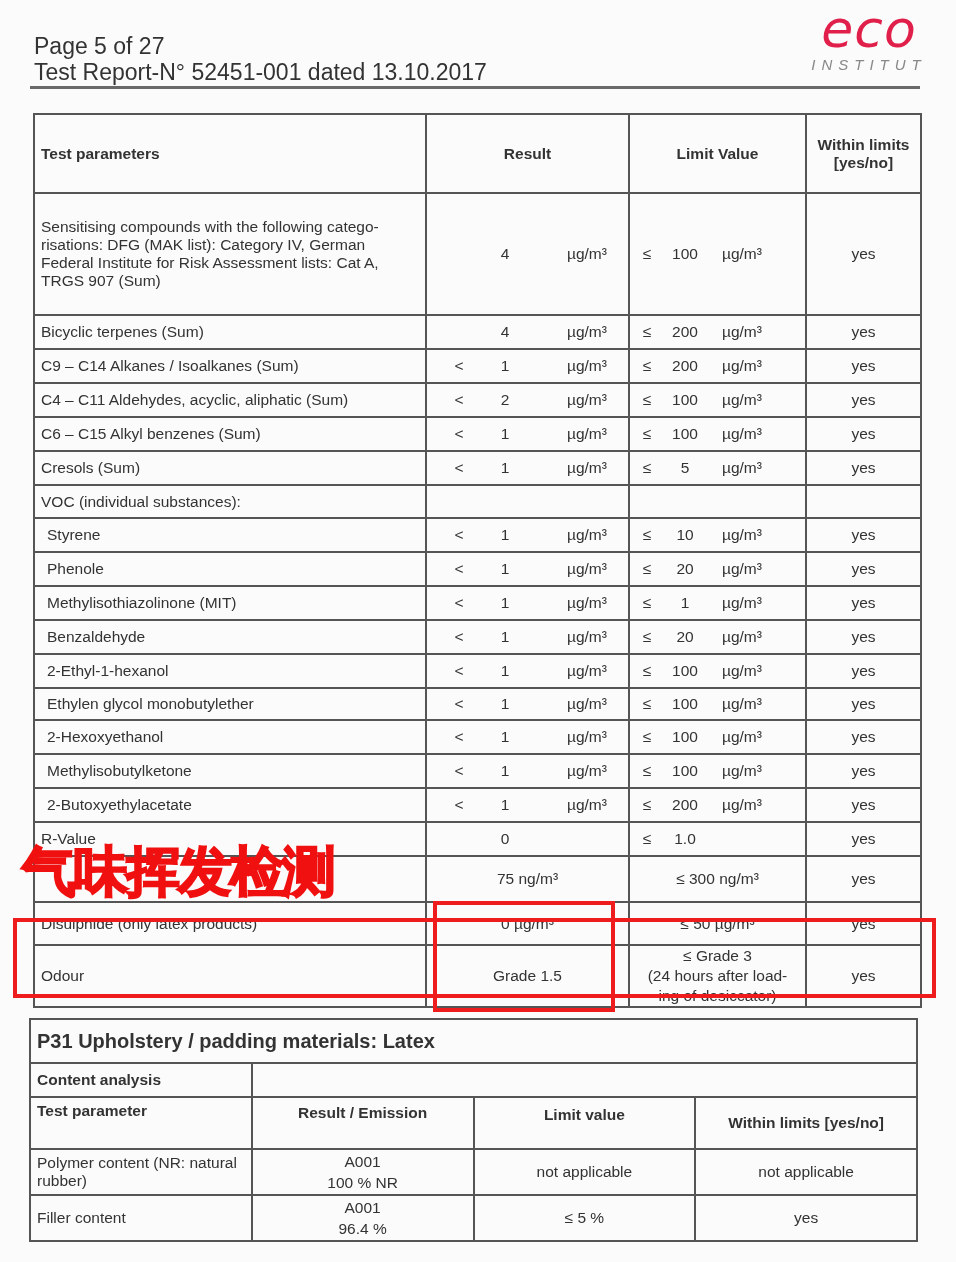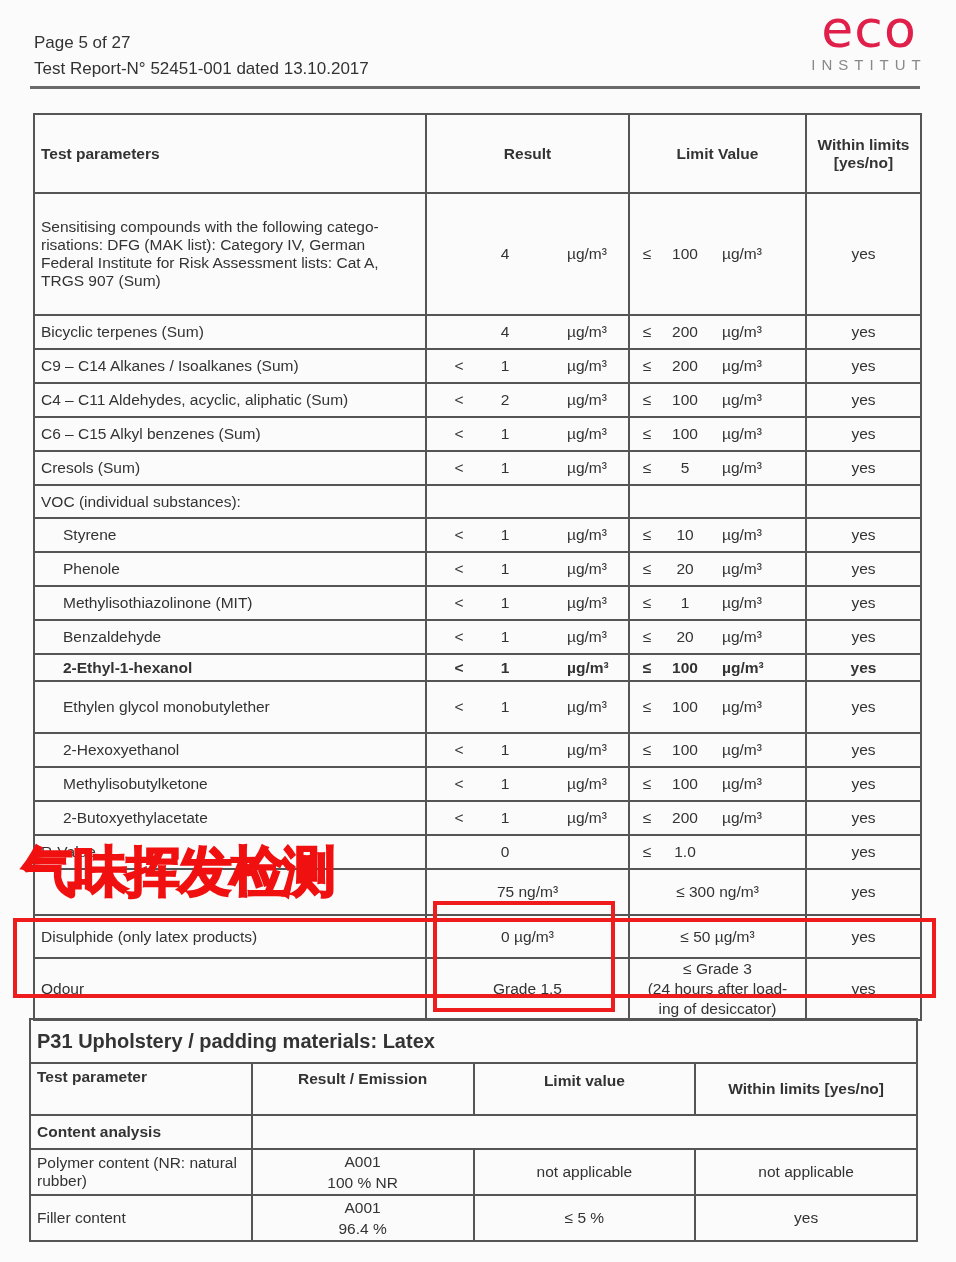--- a/index.html
+++ b/index.html
@@ -1,45 +1,45 @@
 <!DOCTYPE html>
 <html><head>
 <meta charset="utf-8">
 <style>
   html, body { margin:0; padding:0; }
   body {
     width:956px; height:1262px; background:#fbfbfb; position:relative; overflow:hidden;
     font-family:"Liberation Sans", sans-serif; color:#2a2a2a;
   }
-  .header-text { position:absolute; left:34px; font-size:17px; color:#333; }
+  .header-text { position:absolute; left:34px; font-size:23px; color:#333; }
   #page-no { top:33px; }
   #report-line { top:59px; }
   .header-rule { position:absolute; left:30px; top:86px; width:890px; height:3px; background:#6a6a6a; }
-  .logo { position:absolute; left:810px; top:4px; width:118px; text-align:center; }
+  .logo { position:absolute; left:810px; top:4px; width:118px; text-align:center;font-style:italic; }
   .logo-eco { font-size:52px; color:#e0204a; letter-spacing:1px; line-height:50px; font-family:"DejaVu Sans", sans-serif; font-weight:normal; }
   .logo-inst { font-size:15px; letter-spacing:6px; color:#888; margin-top:2px; }
 
   table { border-collapse:collapse; position:absolute; table-layout:fixed; }
   td { border:2px solid #555; font-size:15.5px; padding:0 6px; vertical-align:middle; color:#333; }
   #main-table { left:33px; top:113px; width:887px; }
   #main-table td.c1 { width:378px; }
   #main-table td.c2 { width:189px; }
   #main-table td.c3 { width:163px; }
   #main-table td.c4 { width:101px; text-align:center; }
   th, .hdr { font-weight:bold; font-size:15.5px; }
   .hdr-c { text-align:center; }
   .res { display:flex; align-items:center; height:100%; }
   .res .op { width:52px; text-align:center; }
   .res .num { width:40px; text-align:center; }
   .res .unit { flex:1; text-align:left; padding-left:42px; }
   .lim { display:flex; align-items:center; }
   .lim .op { width:22px; text-align:center; }
   .lim .num { width:54px; text-align:center; }
   .lim .unit { flex:1; padding-left:10px; }
-  .indent { padding-left:28px; }
+  .indent { padding-left:12px; }
   .center { text-align:center; }
 
   #latex-table { left:29px; top:1018px; width:889px; }
   #latex-table td.l1 { width:376px; }
   #latex-table td.l2 { width:178px; }
   #latex-table td.l3 { width:167px; }
   #latex-table td.l4 { width:110px; }
   .title-cell { font-size:20px; font-weight:bold; height:42px; padding-left:6px; }
 
   .overlay-cn {
@@ -255,39 +255,39 @@
         </td>
         <td class="c3">
           <div class="lim">
             <span class="op">≤</span>
             <span class="num">20</span>
             <span class="unit">µg/m³</span>
           </div>
         </td>
         <td class="c4">yes</td>
       </tr>
-      <tr style="height: 27px; font-weight: bold;">
+      <tr style="height: 34px;">
         <td class="c1 indent">2-Ethyl-1-hexanol</td>
         <td class="c2">
           <div class="res">
             <span class="op">&lt;</span>
             <span class="num">1</span>
             <span class="unit">µg/m³</span>
           </div>
         </td>
         <td class="c3">
           <div class="lim">
             <span class="op">≤</span>
             <span class="num">100</span>
             <span class="unit">µg/m³</span>
           </div>
         </td>
         <td class="c4">yes</td>
       </tr>
-      <tr style="height: 52px;">
+      <tr style="height: 32px;">
         <td class="c1 indent">Ethylen glycol monobutylether</td>
         <td class="c2">
           <div class="res">
             <span class="op">&lt;</span>
             <span class="num">1</span>
             <span class="unit">µg/m³</span>
           </div>
         </td>
         <td class="c3">
           <div class="lim">
@@ -398,29 +398,29 @@
 
 <div class="overlay-cn">气味挥发检测</div>
 <div class="red-box" id="box-row"></div>
 <div class="red-box" id="box-grade"></div>
 
 <table id="latex-table">
   <tbody>
       <tr>
     <td colspan="4" class="title-cell">P31 Upholstery / padding materials: Latex</td>
   </tr>
+  <tr style="height:34px">
+    <td class="l1 hdr">Content analysis</td>
+    <td colspan="3"></td>
+  </tr>
   <tr style="height:52px">
     <td class="l1 hdr" style="vertical-align:top;padding-top:4px">Test parameter</td>
     <td class="l2 hdr hdr-c" style="vertical-align:top;padding-top:6px">Result / Emission</td>
     <td class="l3 hdr hdr-c" style="vertical-align:top;padding-top:8px">Limit value</td>
     <td class="l4 hdr hdr-c">Within limits [yes/no]</td>
-  </tr>
-  <tr style="height:34px">
-    <td class="l1 hdr">Content analysis</td>
-    <td colspan="3"></td>
   </tr>
   </tbody>
     <tbody id="rows-latex">
       <tr style="height: 46px;">
         <td class="l1">Polymer content (NR: natural rubber)</td>
         <td class="l2 center" style="line-height:21px">
           <div>A001</div>
           <div>100 % NR</div>
         </td>
         <td class="l3 center">not applicable</td>

